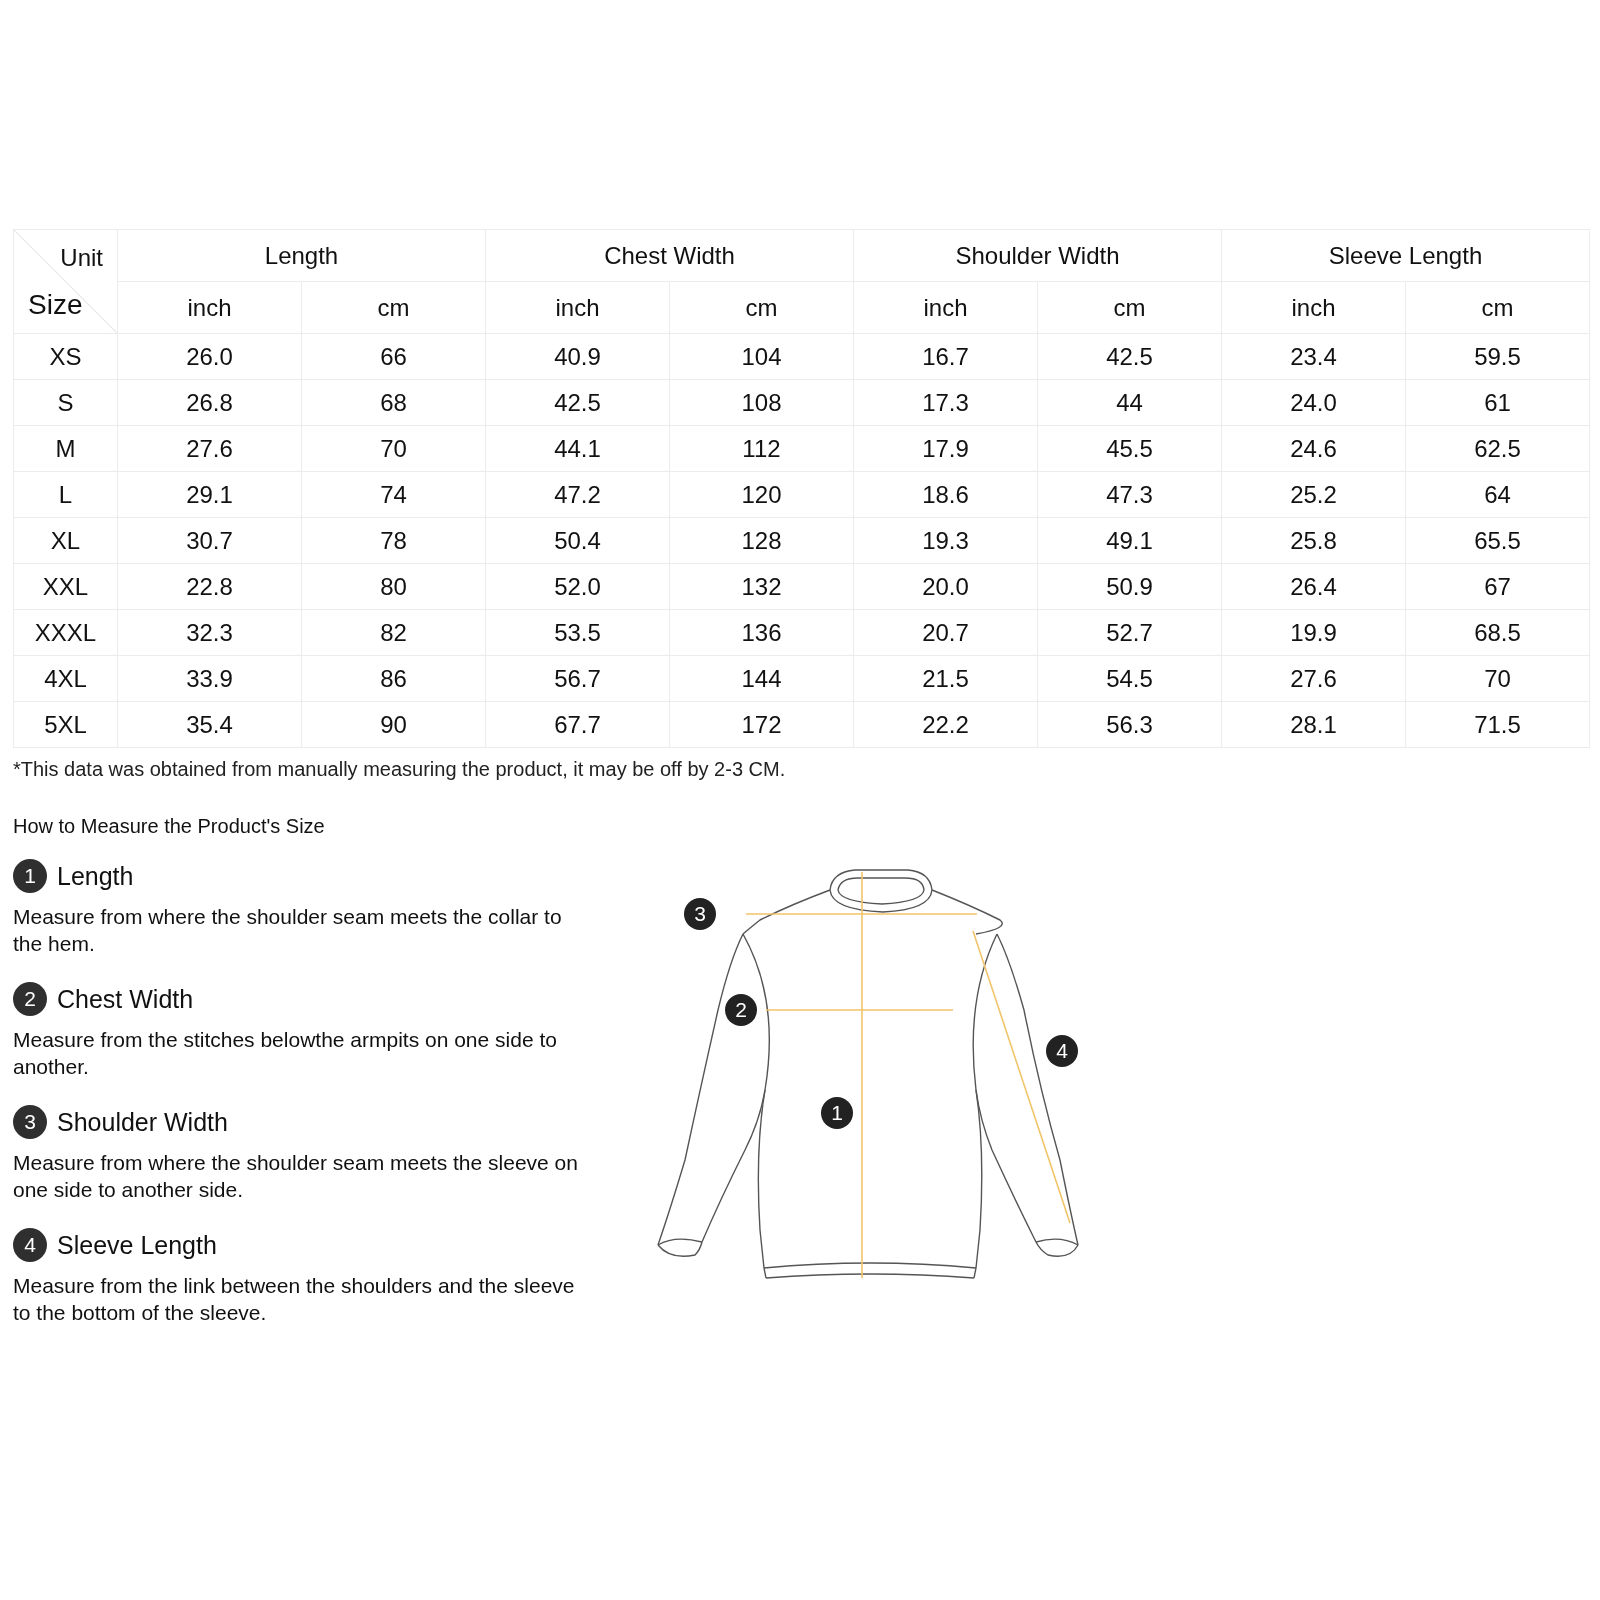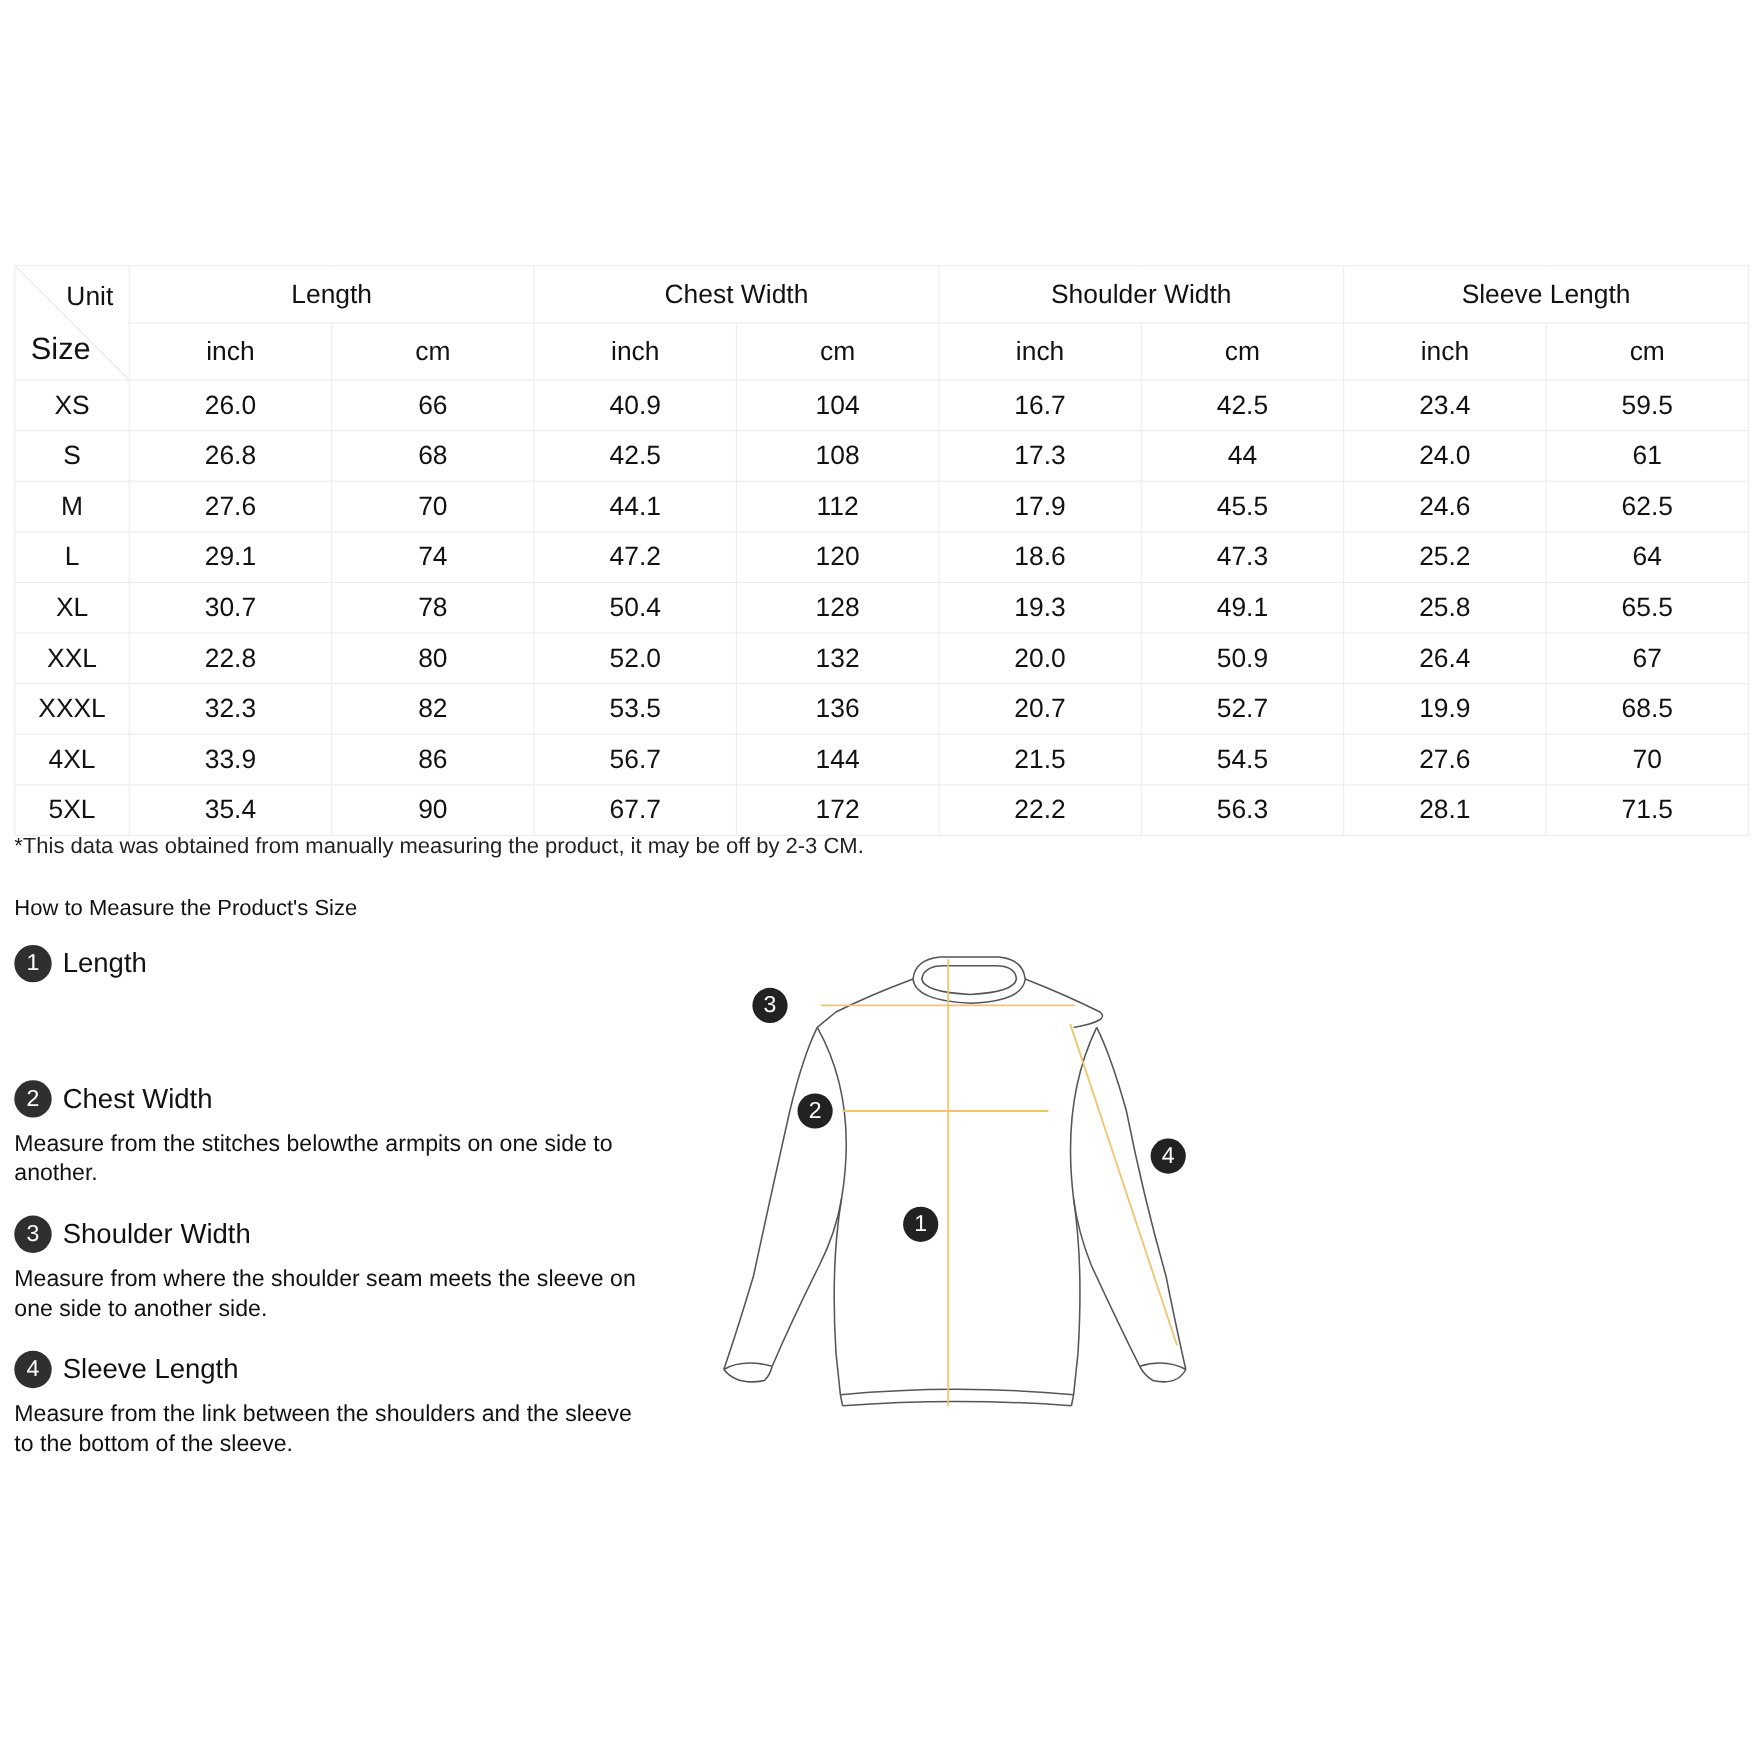--- a/index.html
+++ b/index.html
@@ -2,21 +2,21 @@
 <html><head>
 <meta charset="utf-8">
 <style>
   html, body { margin: 0; padding: 0; background: #ffffff; }
   body {
     width: 1600px; height: 1600px; position: relative; overflow: hidden;
     font-family: "Liberation Sans", "DejaVu Sans", sans-serif; color: #111111;
   }
   .size-table {
     position: absolute; left: 13px; top: 229px; width: 1576px;
-    border-collapse: collapse; table-layout: fixed; margin-top: 12px;
+    border-collapse: collapse; table-layout: fixed;
   }
   .size-table td, .size-table th {
     border: 1px solid #ececec; text-align: center; font-weight: normal;
     font-size: 24px; color: #111; padding: 0;
   }
   .size-table .hdr1 th { height: 51px; }
   .size-table .hdr2 th { height: 51px; }
   .size-table tbody td { height: 45px; }
   .corner { position: relative; }
   .corner-svg { position: absolute; left: 0; top: 0; width: 100%; height: 100%; }
@@ -190,20 +190,21 @@
 
 <div class="footnote">*This data was obtained from manually measuring the product, it may be off by 2-3 CM.</div>
 
 <div class="how-title">How to Measure the Product's Size</div>
 
 <div class="step" style="top:858px">
   <div class="step-head">
     <span class="num">1</span>
     <span class="step-title">Length</span>
   </div>
+  <div class="step-desc">Measure from where the shoulder seam meets the collar to the hem.</div>
 </div>
 
 <div class="step" style="top:981px">
   <div class="step-head">
     <span class="num">2</span>
     <span class="step-title">Chest Width</span>
   </div>
   <div class="step-desc">Measure from the stitches belowthe armpits on one side to another.</div>
 </div>
 

